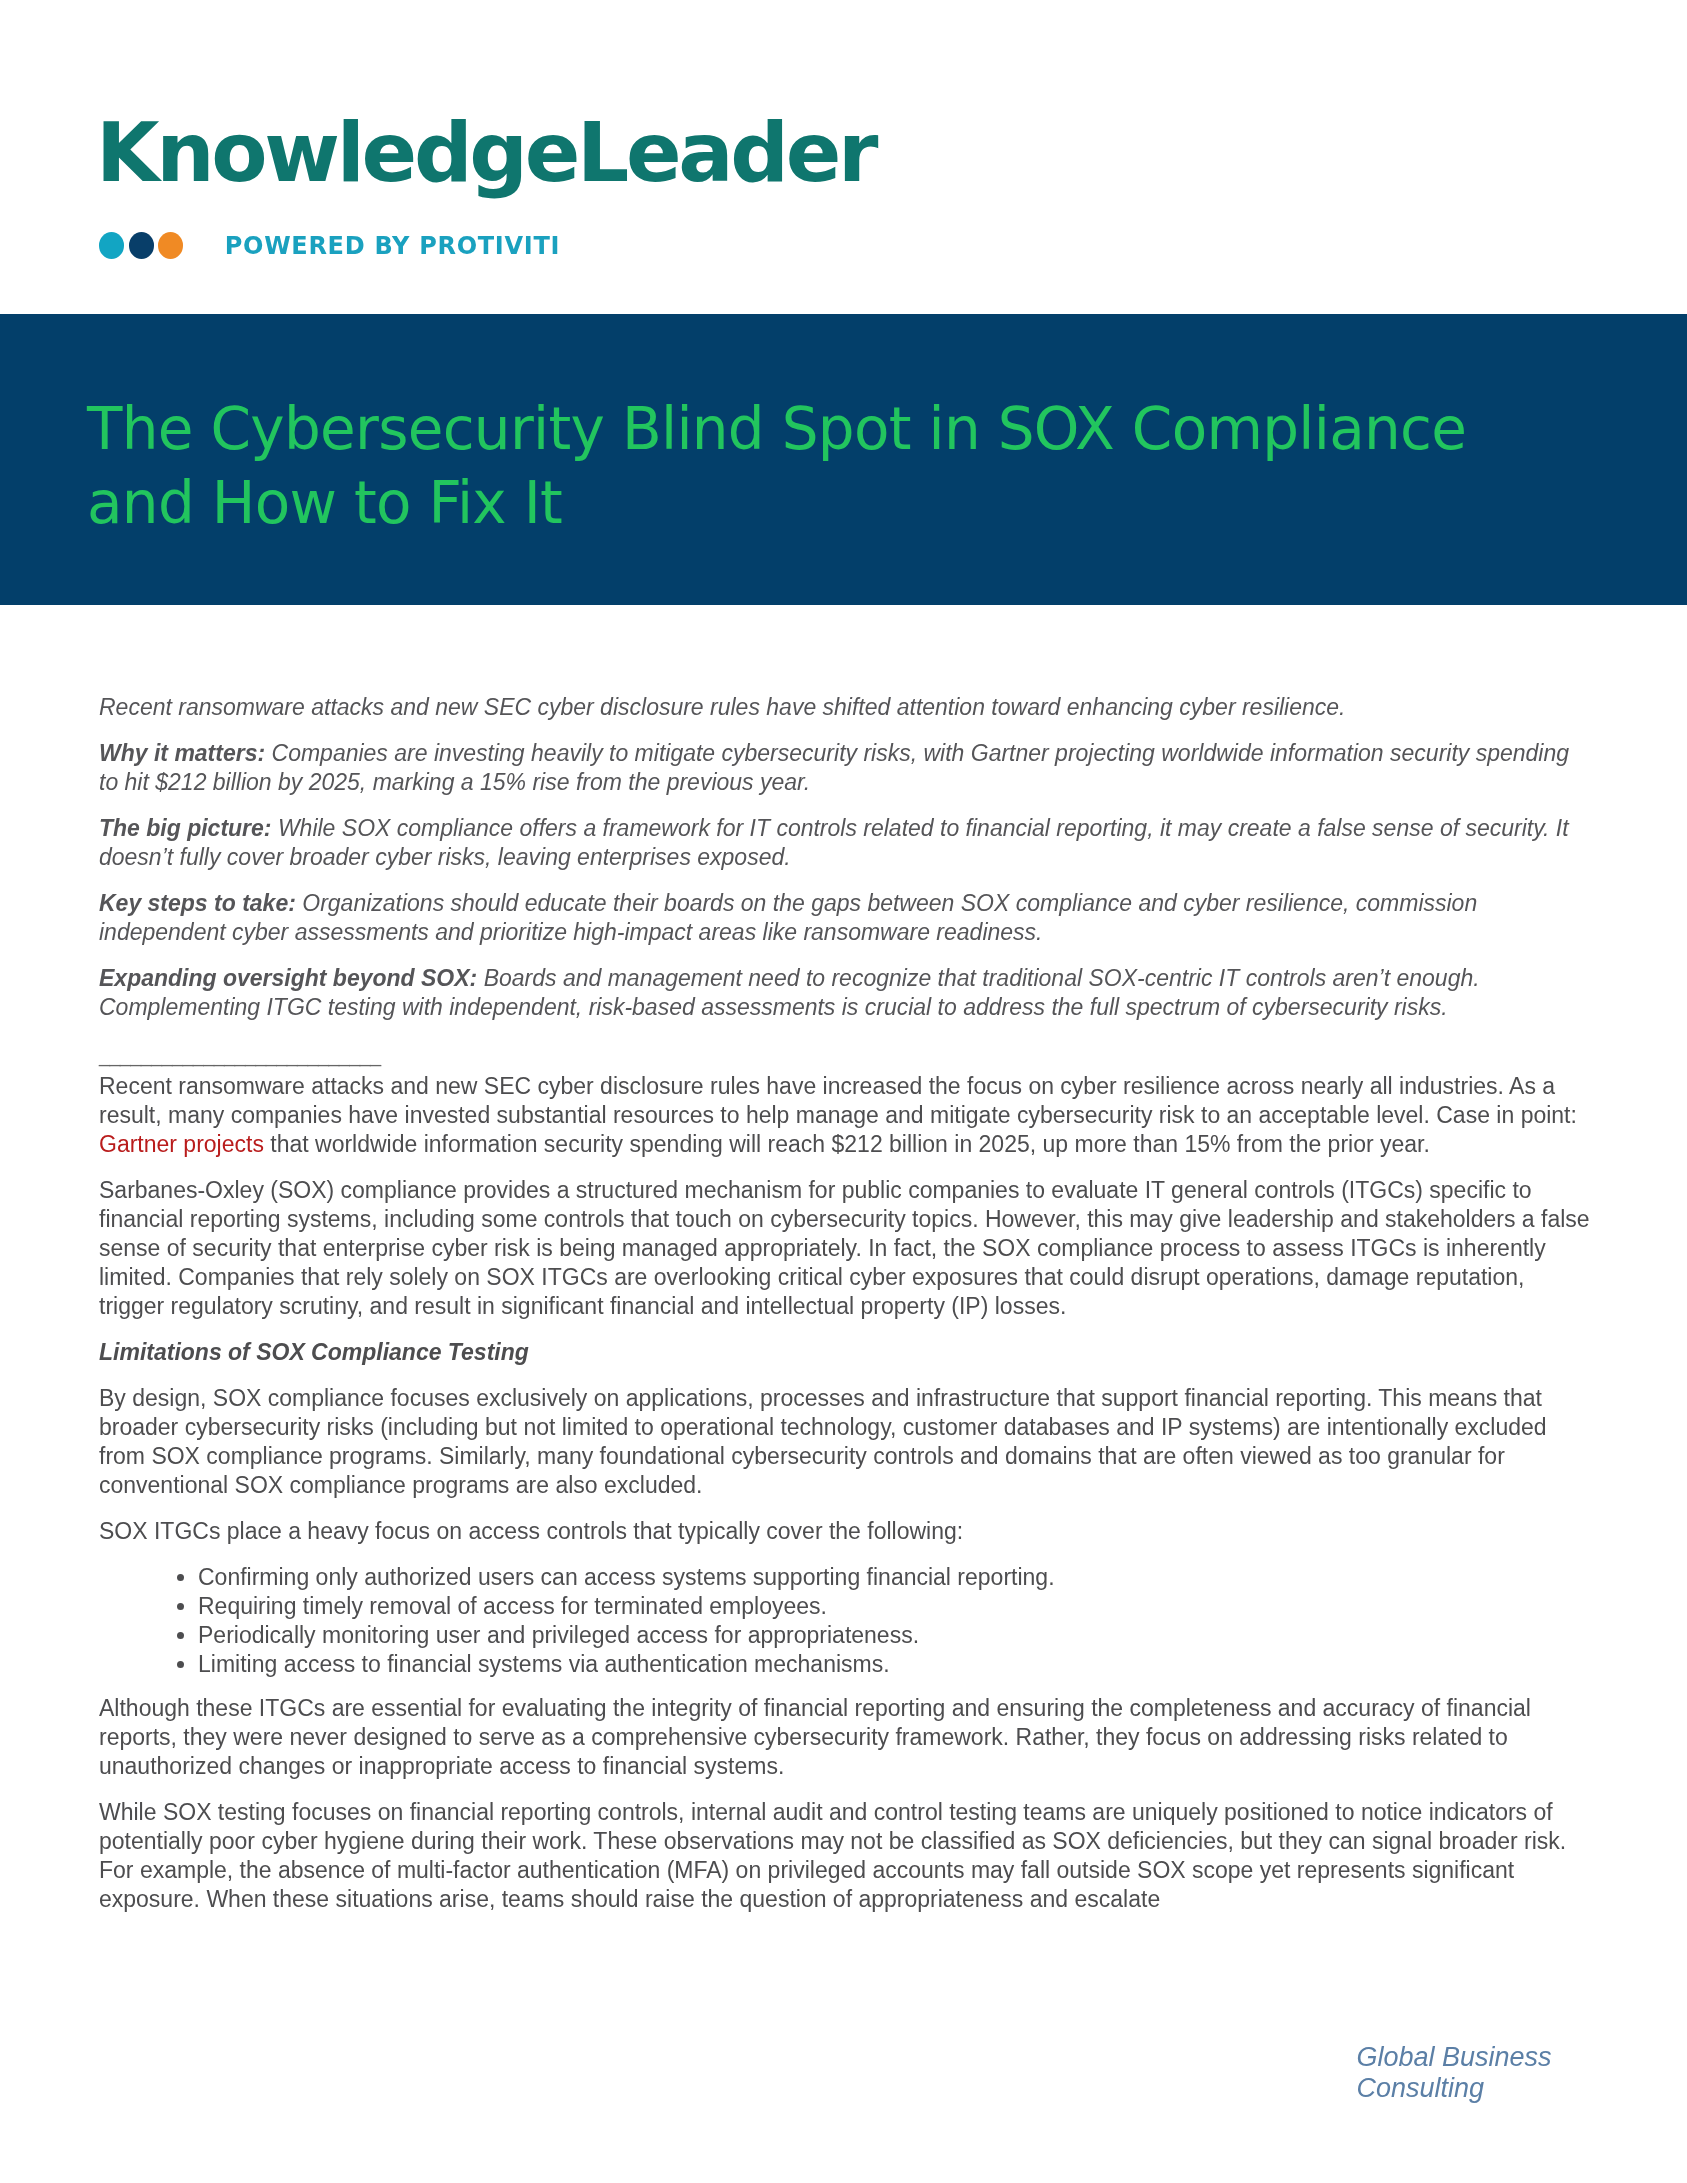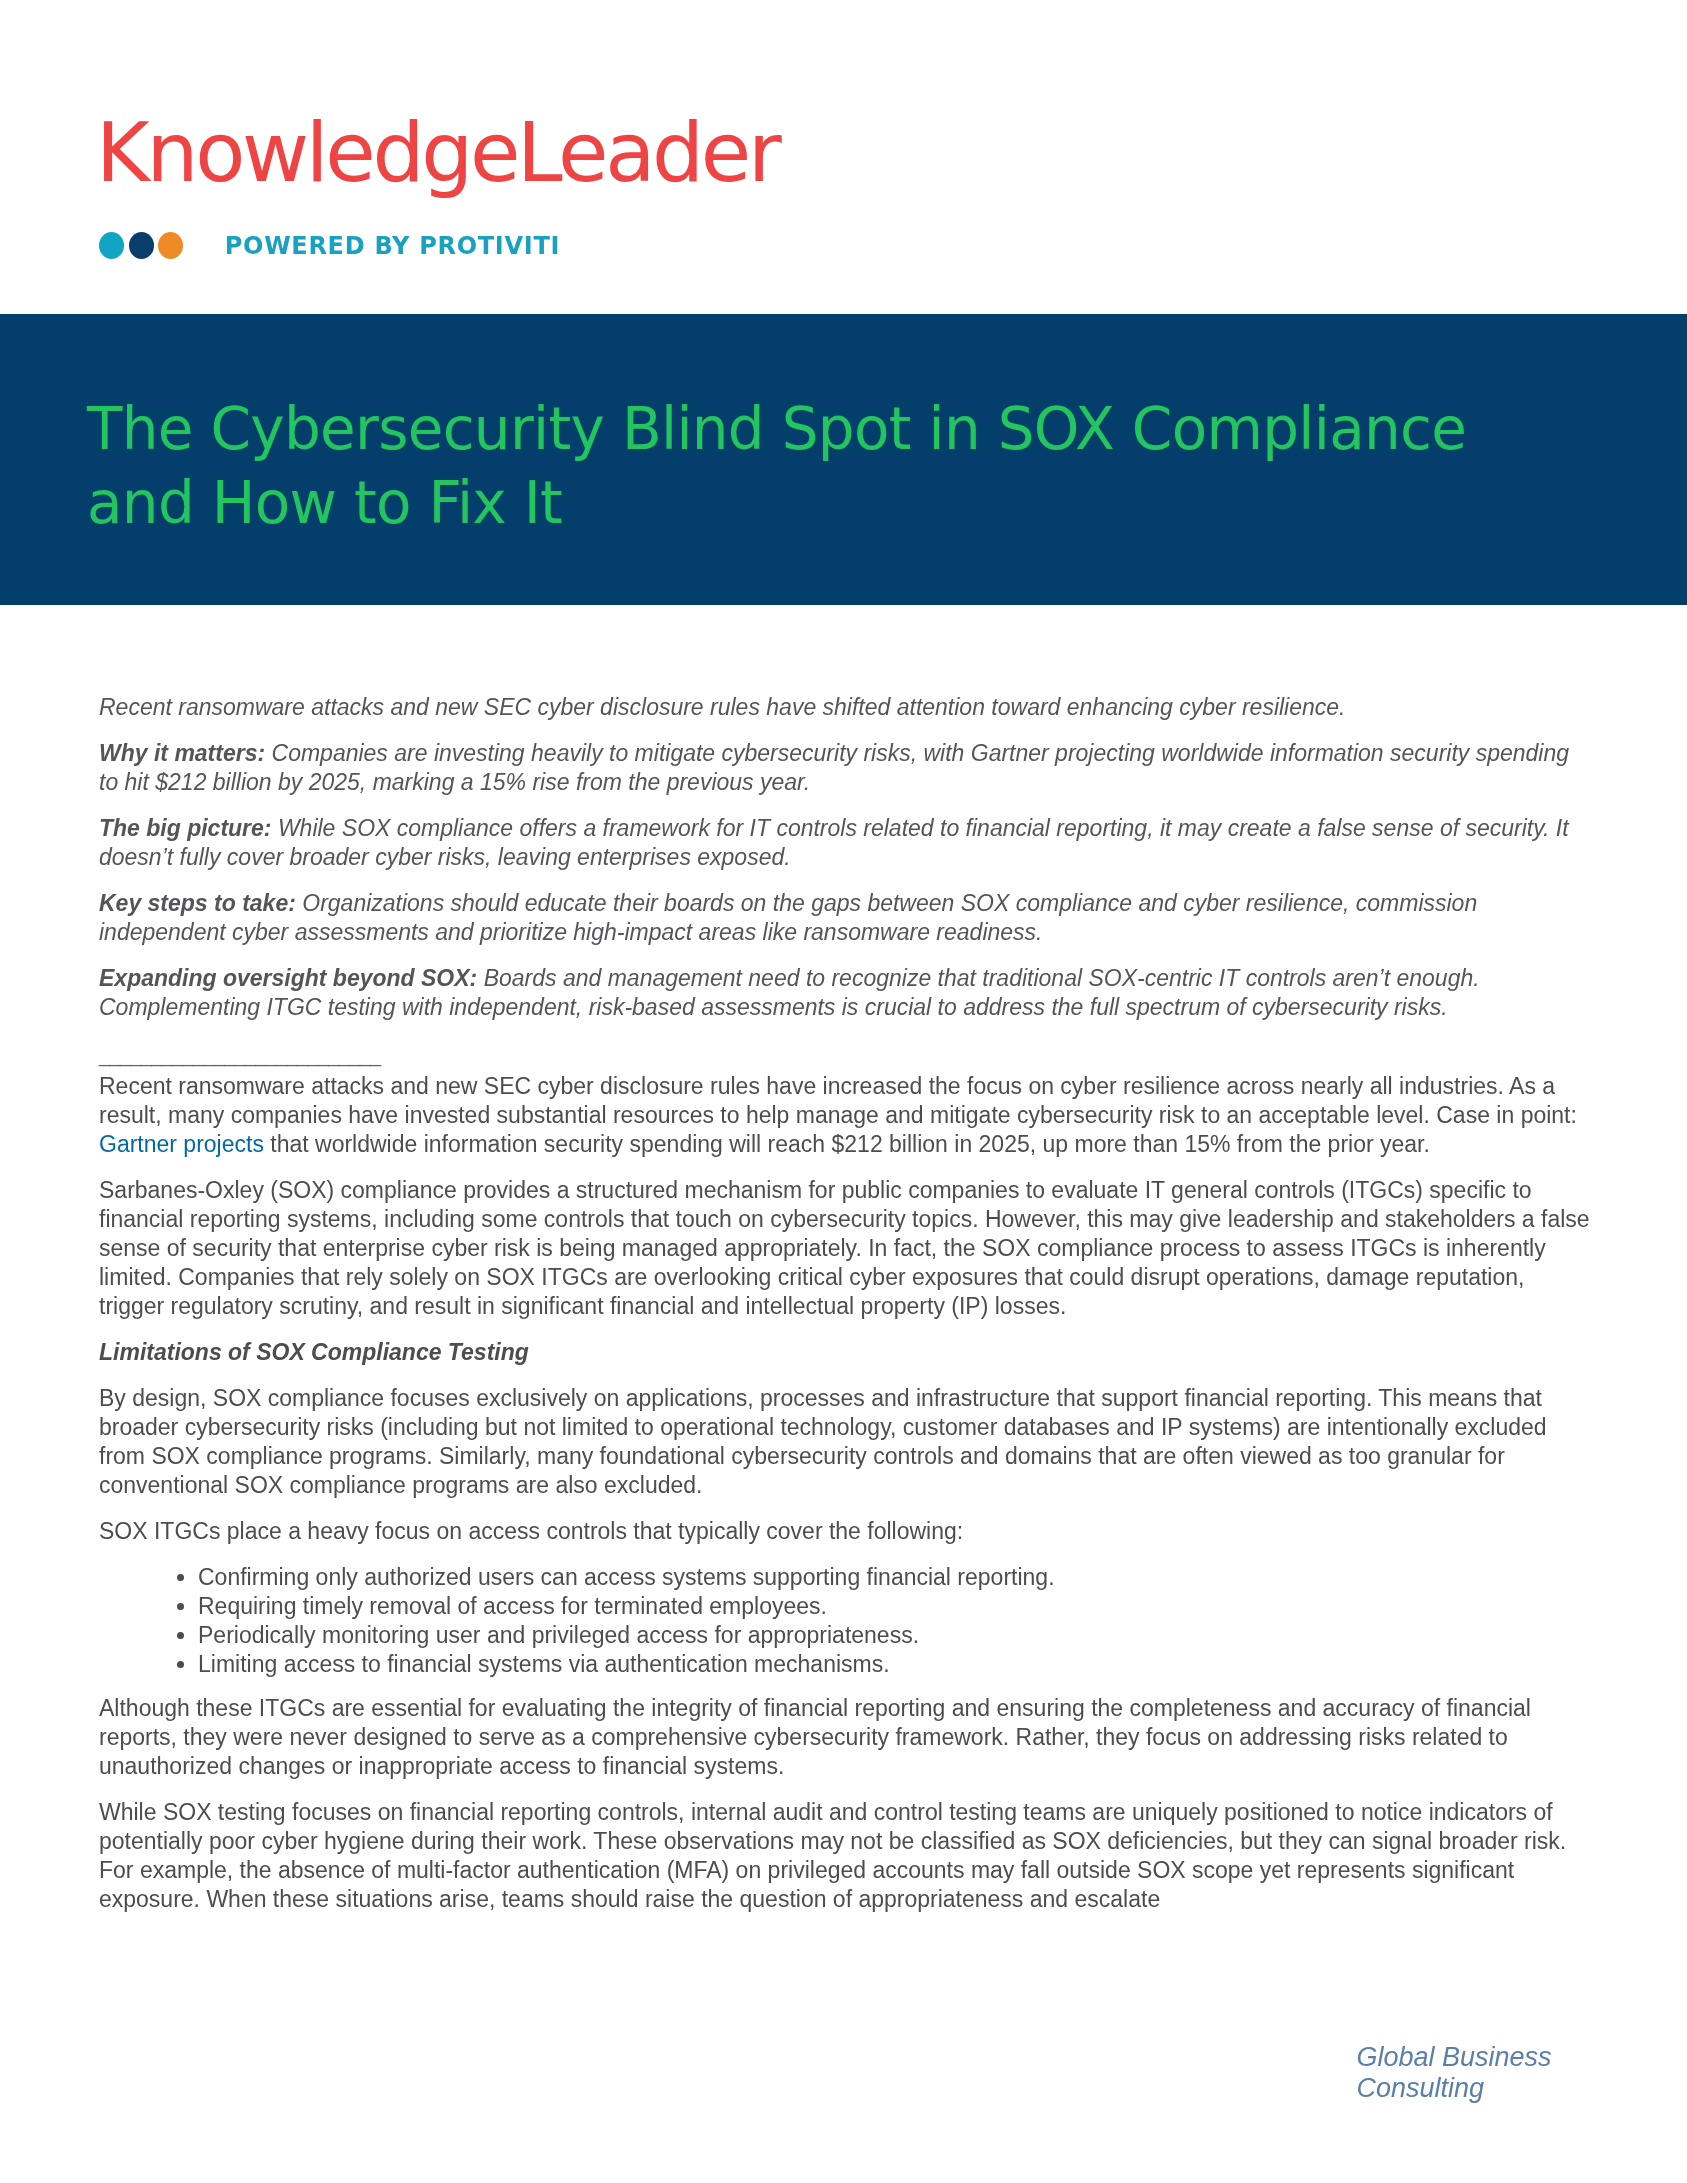--- a/index.html
+++ b/index.html
@@ -1,34 +1,34 @@
 <!DOCTYPE html>
 <html style="font-size:10.6px"><head>
 <meta charset="utf-8">
 <style>
   html, body { margin: 0; padding: 0; background: #ffffff; }
   body { width: 1687px; height: 2183px; position: relative; overflow: hidden;
          font-family: "Liberation Sans", "DejaVu Sans", sans-serif; color: #4d4d4f; }
   .brand { position: absolute; left: 96px; top: 112px; }
-  .brand-title { font-family: "DejaVu Sans", sans-serif; font-weight: normal; font-size: 82px;
-                 color: #ef4444; letter-spacing: -3.3px; line-height: 1; margin: 0; }
+  .brand-title { font-family: "DejaVu Sans", sans-serif; font-weight: bold; font-size: 82px;
+                 color: #0f766e; letter-spacing: -3.3px; line-height: 1; margin: 0; }
   .brand-sub { position: absolute; left: 99px; top: 232px; display: flex; align-items: flex-start; }
   .dot { width: 25px; height: 26.5px; border-radius: 50%; display: inline-block; margin-right: 4.6px; }
   .powered { margin-left: 37px; font-family: "DejaVu Sans", sans-serif; font-size: 24px; font-weight: bold;
              color: #1aa1bf; letter-spacing: 0.7px; }
   .banner { position: absolute; left: 0; top: 314px; width: 1687px; height: 291px; background: #033f6a; }
   .banner-title { position: absolute; left: 87px; top: 78px; width: 1489px; margin: 0;
                   font-family: "DejaVu Sans", sans-serif; font-weight: normal; font-size: 58px;
                   line-height: 74px; color: #22c55e; letter-spacing: -0.7px; }
   .content { position: absolute; left: 99px; top: 693px; width: 1495px; font-size: 23px; line-height: 29px; }
   .content p { margin: 0 0 17px 0; }
   .summary p { font-style: italic; color: #555558; }
   .summary b { font-weight: bold; }
   .rule { margin: 21px 0 5.3px 0; color: #666; letter-spacing: -0.7px; font-size: 20px; line-height: 24px; }
-  .link { color: #0369a1; }
+  .link { color: #b91c1c; }
   .section-heading { font-style: italic; font-weight: bold; margin: 46px 0 30px 0; color: #4d4d4f; }
   ul.bullets { margin: 0 0 14.6px 0; padding-left: 99px; }
   ul.bullets li { margin: 0; padding-left: 0; }
   .footer-logo { position: absolute; left: 1330px; top: 2039px; width: 258px; }
   .pv-word { font-family: "DejaVu Sans", sans-serif; font-size: 71px; color: #3a3a3c; letter-spacing: -0.7px;
              line-height: 1; position: relative; }
   .pv-reg { font-size: 13.2px; vertical-align: top; position: relative; top: 24px; margin-left: 4px; color: #444; }
   .pv-tag { font-style: italic; font-size: 27px; color: #5b7fa6; margin-top: 2.6px; margin-left: 26.5px; }
 </style>
 </head>

